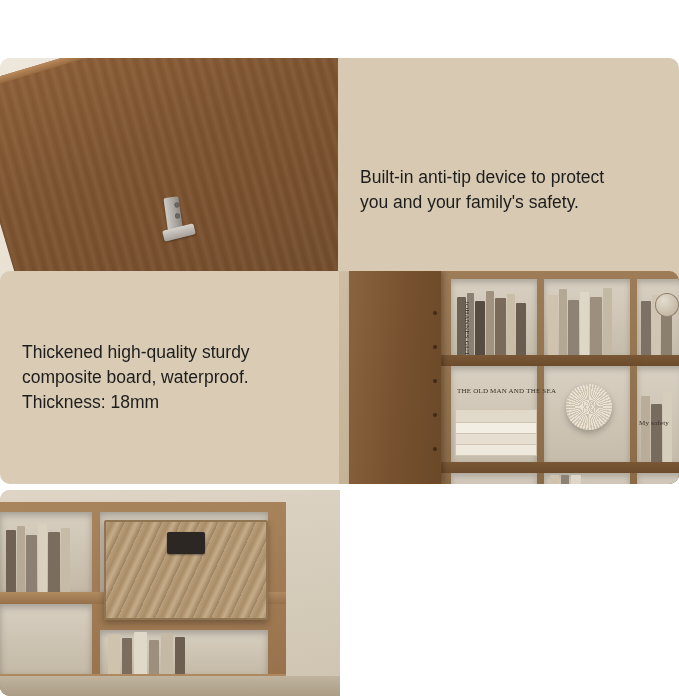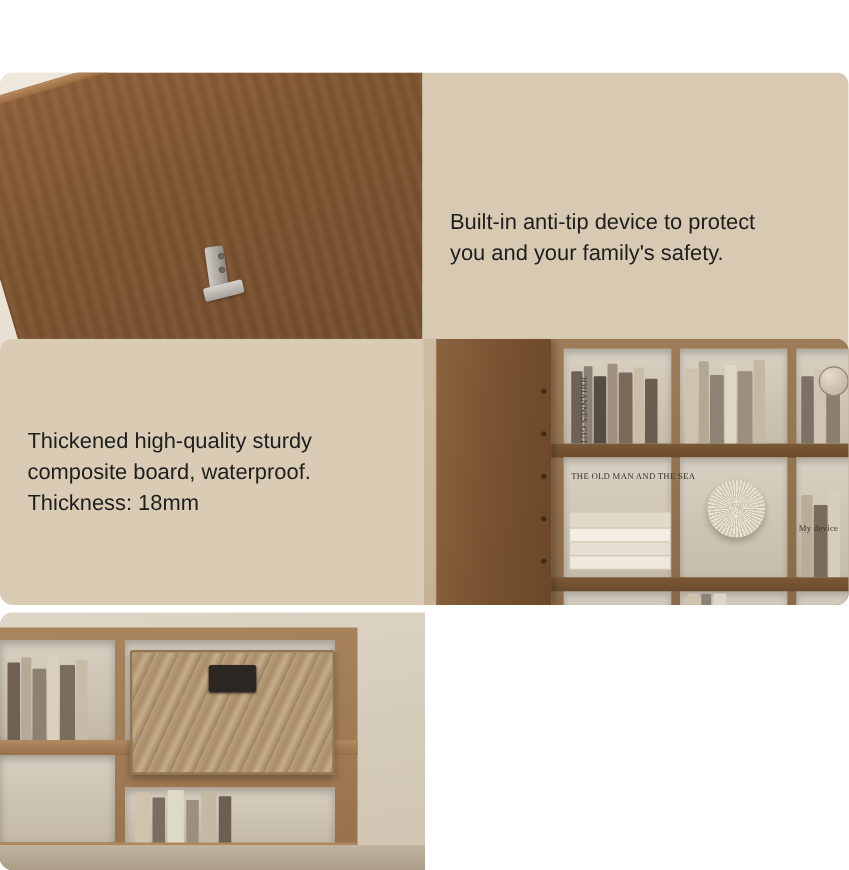--- a/index.html
+++ b/index.html
@@ -344,22 +344,22 @@
         <div class="bk" style="left:14px; width:11px; height:58px; background:#776b5d;"></div>
         <div class="bk" style="left:26px; width:9px;  height:70px; background:#d6cdbb;"></div>
       </div>
 
       <div class="p2-cell" style="left:112px; top:113px; width:86px; height:78px; box-shadow:none; background:transparent;">
         <div class="bk" style="left:4px; bottom:6px;  width:80px; height:11px; background:#efe9dd; border:1px solid #cfc5b2;"></div>
         <div class="bk" style="left:4px; bottom:17px; width:80px; height:11px; background:#e6dfd1; border:1px solid #cfc5b2;"></div>
         <div class="bk" style="left:4px; bottom:28px; width:80px; height:11px; background:#f3eee4; border:1px solid #cfc5b2;"></div>
         <div class="bk" style="left:4px; bottom:39px; width:80px; height:12px; background:#e1d9c9; border:1px solid #cfc5b2;"></div>
       </div>
-      <div class="p2-label" style="left:118px; top:106px;">THE OLD MAN AND THE SEA</div>
-      <div class="p2-label" style="left:300px; top:148px;">My device</div>
+      <div class="p2-label" style="left:118px; top:116px;">THE OLD MAN AND THE SEA</div>
+      <div class="p2-label" style="left:300px; top:148px;">My safety</div>
 
       <div class="p2-shelfgap" style="left:102px; top:191px; width:242px;"></div>
 
       <div class="p2-cell" style="left:112px; top:202px; width:86px; height:22px;"></div>
       <div class="p2-cell" style="left:205px; top:202px; width:86px; height:22px;">
         <div class="bk" style="left:6px;  width:9px;  height:20px; background:#cfc3ae;"></div>
         <div class="bk" style="left:17px; width:8px;  height:20px; background:#8e8274;"></div>
         <div class="bk" style="left:27px; width:10px; height:20px; background:#ded6c7;"></div>
       </div>
       <div class="p2-cell" style="left:298px; top:202px; width:46px; height:22px;"></div>

